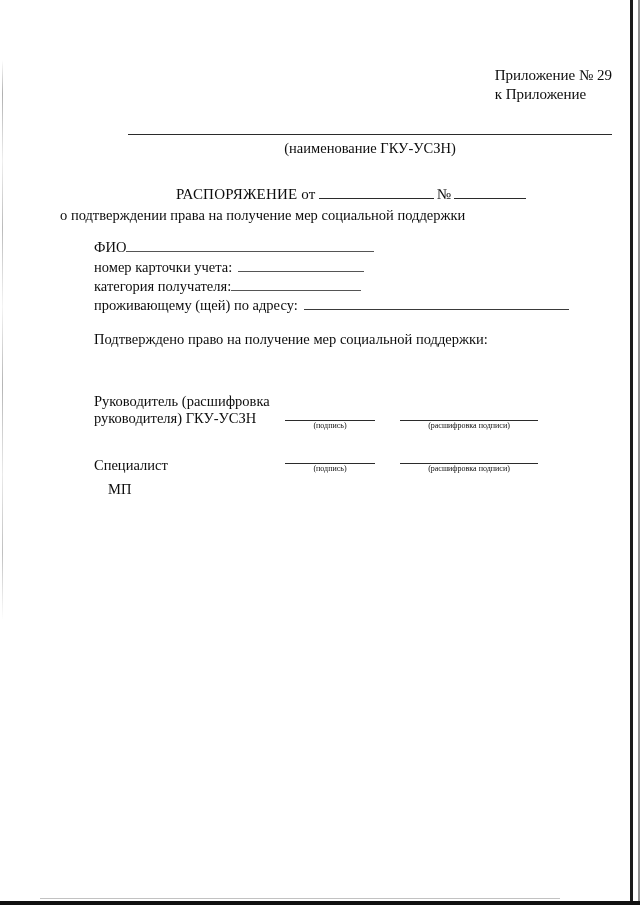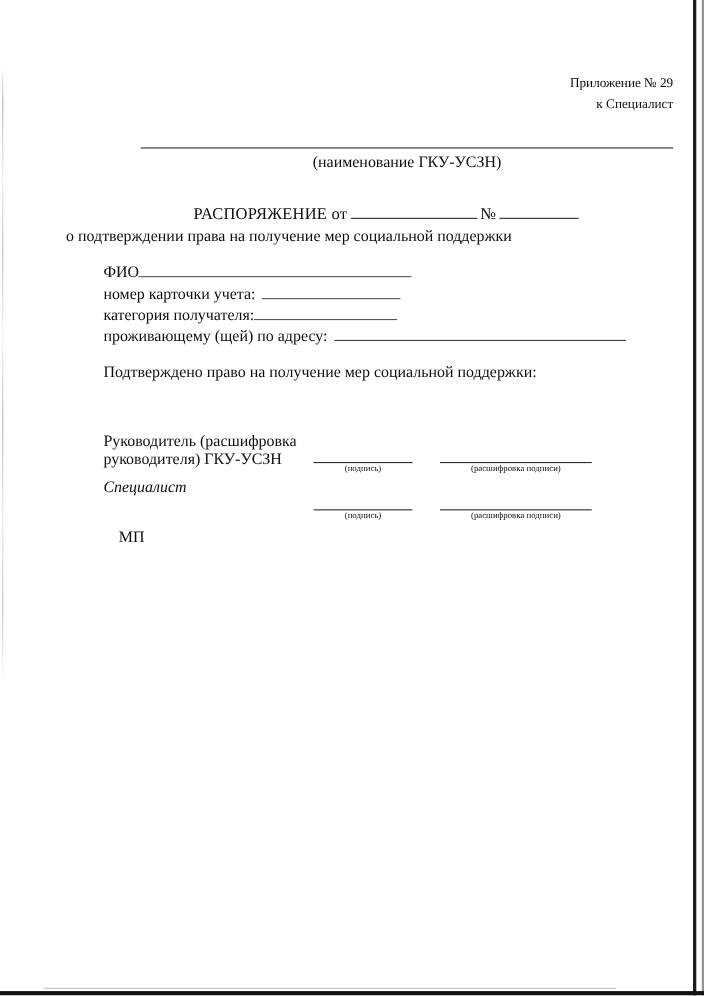--- a/index.html
+++ b/index.html
@@ -72,22 +72,21 @@
   
   .doc {
     position: absolute;
     inset: 0;
   }
 
   .appendix {
     position: absolute;
     top: 66px;
     right: 28px;
-    text-align: right;
-    font-size: 12px;
+    font-size: 15px;
     line-height: 19px;
     white-space: nowrap;
   }
 
   .org-rule {
     position: absolute;
     left: 128px;
     top: 134px;
     width: 484px;
     height: 1px;
@@ -193,41 +192,41 @@
     font-family: "Liberation Serif", "DejaVu Serif", serif;
     white-space: nowrap;
   }
 
   .row1 .sign-line-a { left: 191px; top: 27px; width: 90px; }
   .row1 .sign-cap-a  { left: 191px; top: 28px; width: 90px; }
   .row1 .sign-line-b { left: 306px; top: 27px; width: 138px; }
   .row1 .sign-cap-b  { left: 306px; top: 28px; width: 138px; }
 
   .row2 { height: 42px; }
-  .row2 .sign-role { top: 2px; font-style: italic; }
+  .row2 .sign-role { top: 24px; }
   .row2 .sign-line-a { left: 191px; top: 30px; width: 90px; }
   .row2 .sign-cap-a  { left: 191px; top: 31px; width: 90px; }
   .row2 .sign-line-b { left: 306px; top: 30px; width: 138px; }
   .row2 .sign-cap-b  { left: 306px; top: 31px; width: 138px; }
 
   .seal {
     position: absolute;
     left: 108px;
     top: 481px;
     font-size: 14.5px;
   }
 </style>
 </head>
 <body>
 
 <div class="doc">
 
   <div class="appendix">
     <div>Приложение  № 29</div>
-    <div>к Специалист</div>
+    <div>к Приложение</div>
   </div>
 
   <div class="org-rule"></div>
   <div class="org-caption">(наименование ГКУ-УСЗН)</div>
 
   <div class="title-row">
     <span>РАСПОРЯЖЕНИЕ от</span><span class="blank blank-date"></span><span>№</span><span class="blank blank-num"></span>
   </div>
 
   <div class="subtitle">о подтверждении права на получение мер социальной поддержки</div>

